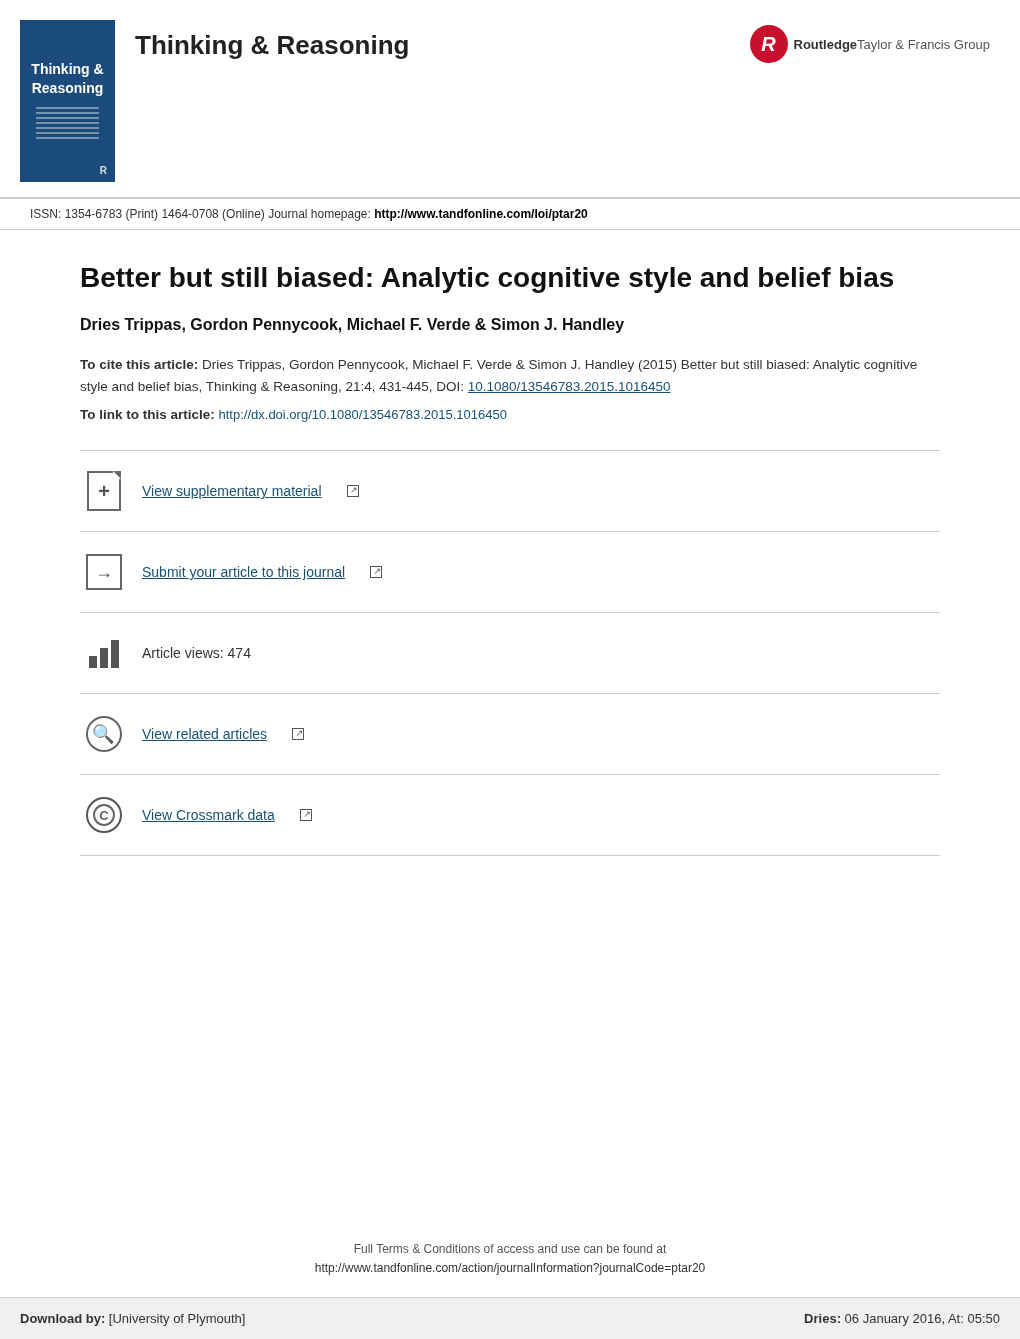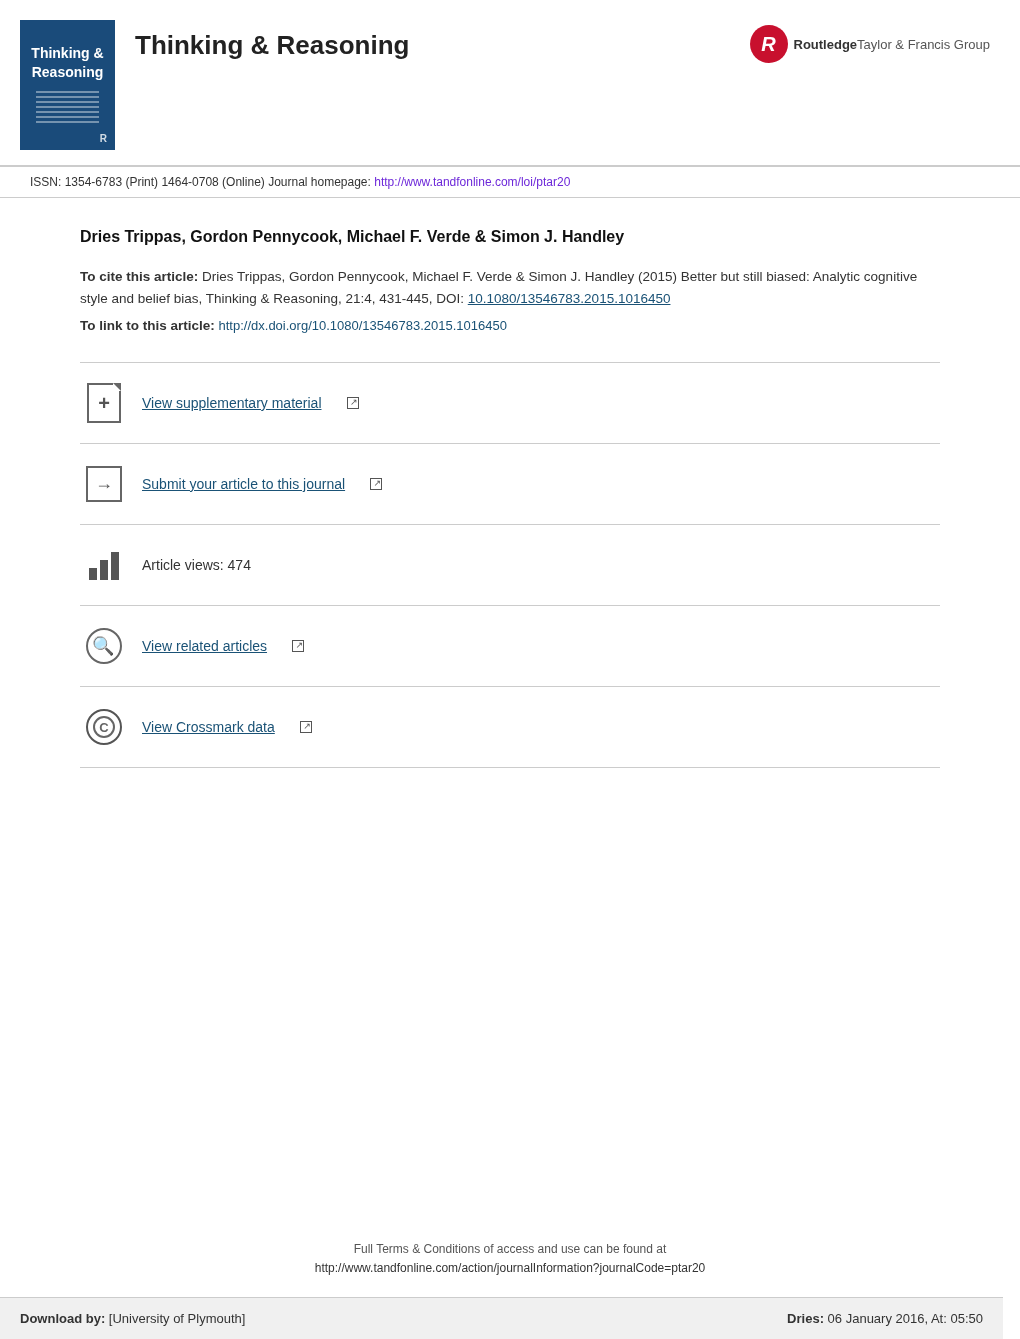--- a/index.html
+++ b/index.html
@@ -24,21 +24,21 @@
       border-bottom: 2px solid #ccc;
       justify-content: space-between;
     }
     .header-left {
       display: flex;
       align-items: flex-start;
       gap: 20px;
     }
     .journal-cover {
       width: 95px;
-      height: 130px;
+      height: 162px;
       background: #1a4b7a;
       display: flex;
       flex-direction: column;
       align-items: center;
       justify-content: center;
       color: white;
       font-size: 13px;
       font-weight: bold;
       text-align: center;
       padding: 8px;
@@ -111,22 +111,23 @@
     }
 
     
     .issn-bar {
       padding: 8px 30px;
       font-size: 12px;
       color: #333;
       border-bottom: 1px solid #ccc;
     }
     .issn-bar a {
-      color: #6d28d9;
+      color: #000000;
       text-decoration: none;
+      font-weight: bold;
     }
 
     
     .main-content {
       padding: 30px 80px 30px 80px;
     }
 
     .article-title {
       font-size: 28px;
       font-weight: bold;
@@ -213,21 +214,21 @@
     }
     .footer-terms a {
       color: #333;
       text-decoration: none;
     }
 
     .footer-bar {
       position: absolute;
       bottom: 0;
       left: 0;
-      right: 17px;
+      right: 0;
       height: 42px;
       background: #f0f0f0;
       border-top: 1px solid #ccc;
       display: flex;
       align-items: center;
       justify-content: space-between;
       padding: 0 20px;
       font-size: 13px;
       color: #333;
     }
@@ -412,20 +413,21 @@
     </div>
   </div>
 </div>
 
 <div class="issn-bar">
   <span>ISSN: 1354-6783 (Print) 1464-0708 (Online) Journal homepage: </span><a href="#">http://www.tandfonline.com/loi/ptar20</a>
 </div>
 
 <div class="main-content">
 
+  <h2 class="article-title">Better but still biased: Analytic cognitive style and belief bias</h2>
 
   <p class="authors">Dries Trippas, Gordon Pennycook, Michael F. Verde &amp; Simon J. Handley</p>
 
   <p class="citation-block">
     <span class="citation-label">To cite this article:</span><span> Dries Trippas, Gordon Pennycook, Michael F. Verde &amp; Simon J. Handley (2015) Better but still biased: Analytic cognitive style and belief bias, Thinking &amp; Reasoning, 21:4, 431-445, DOI: </span><a href="#">10.1080/13546783.2015.1016450</a>
   </p>
 
   <p class="citation-block link-row">
     <span class="citation-label">To link to this article:</span>&nbsp;<a href="#">http://dx.doi.org/10.1080/13546783.2015.1016450</a>
   </p>

